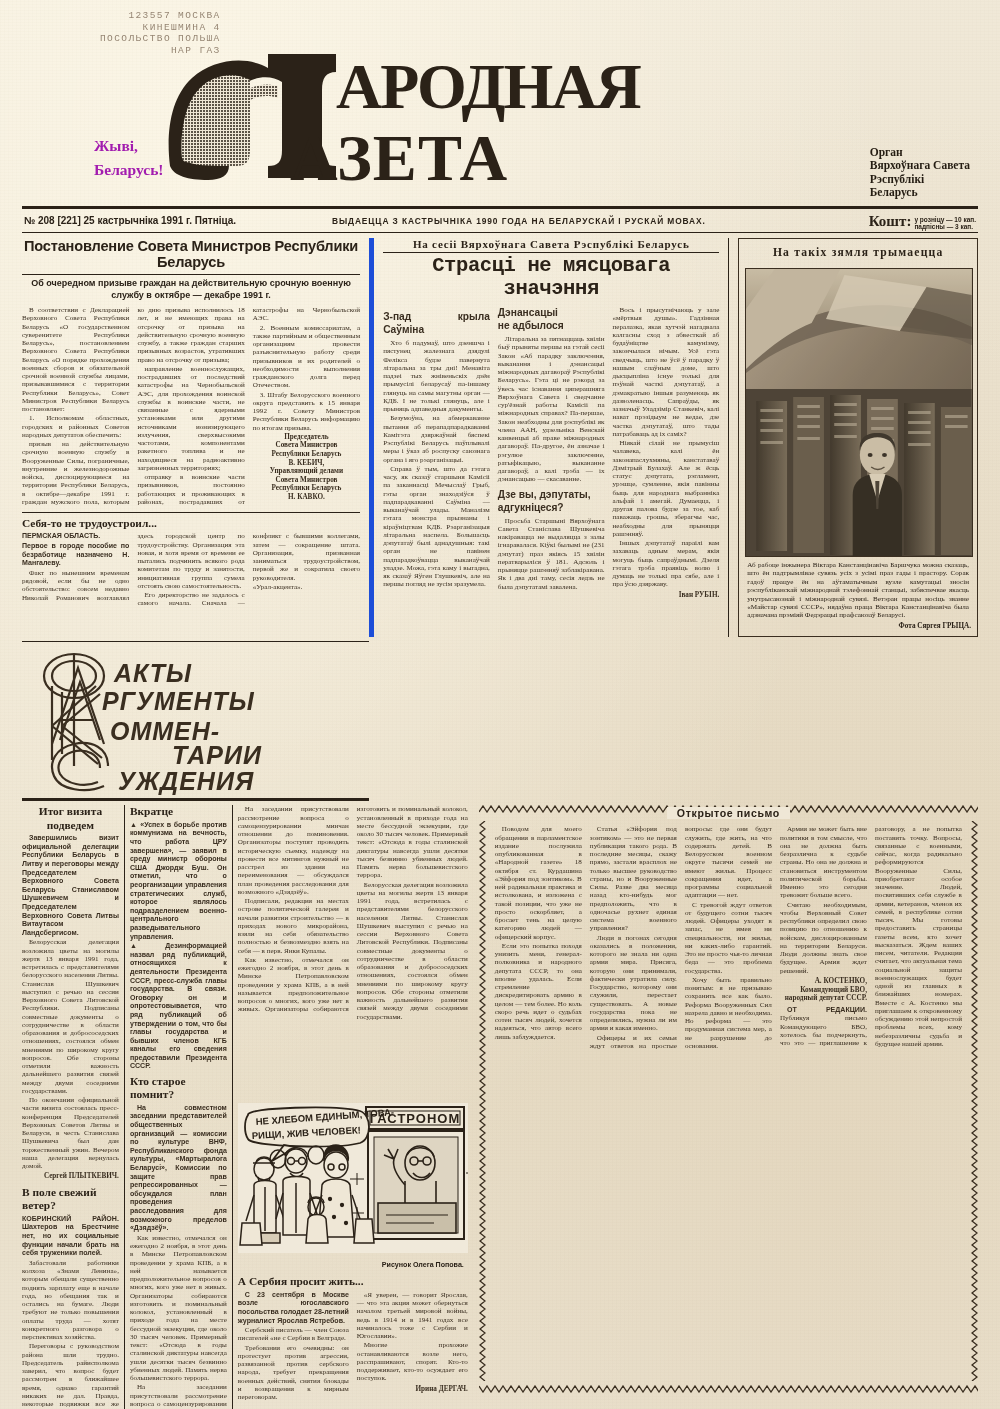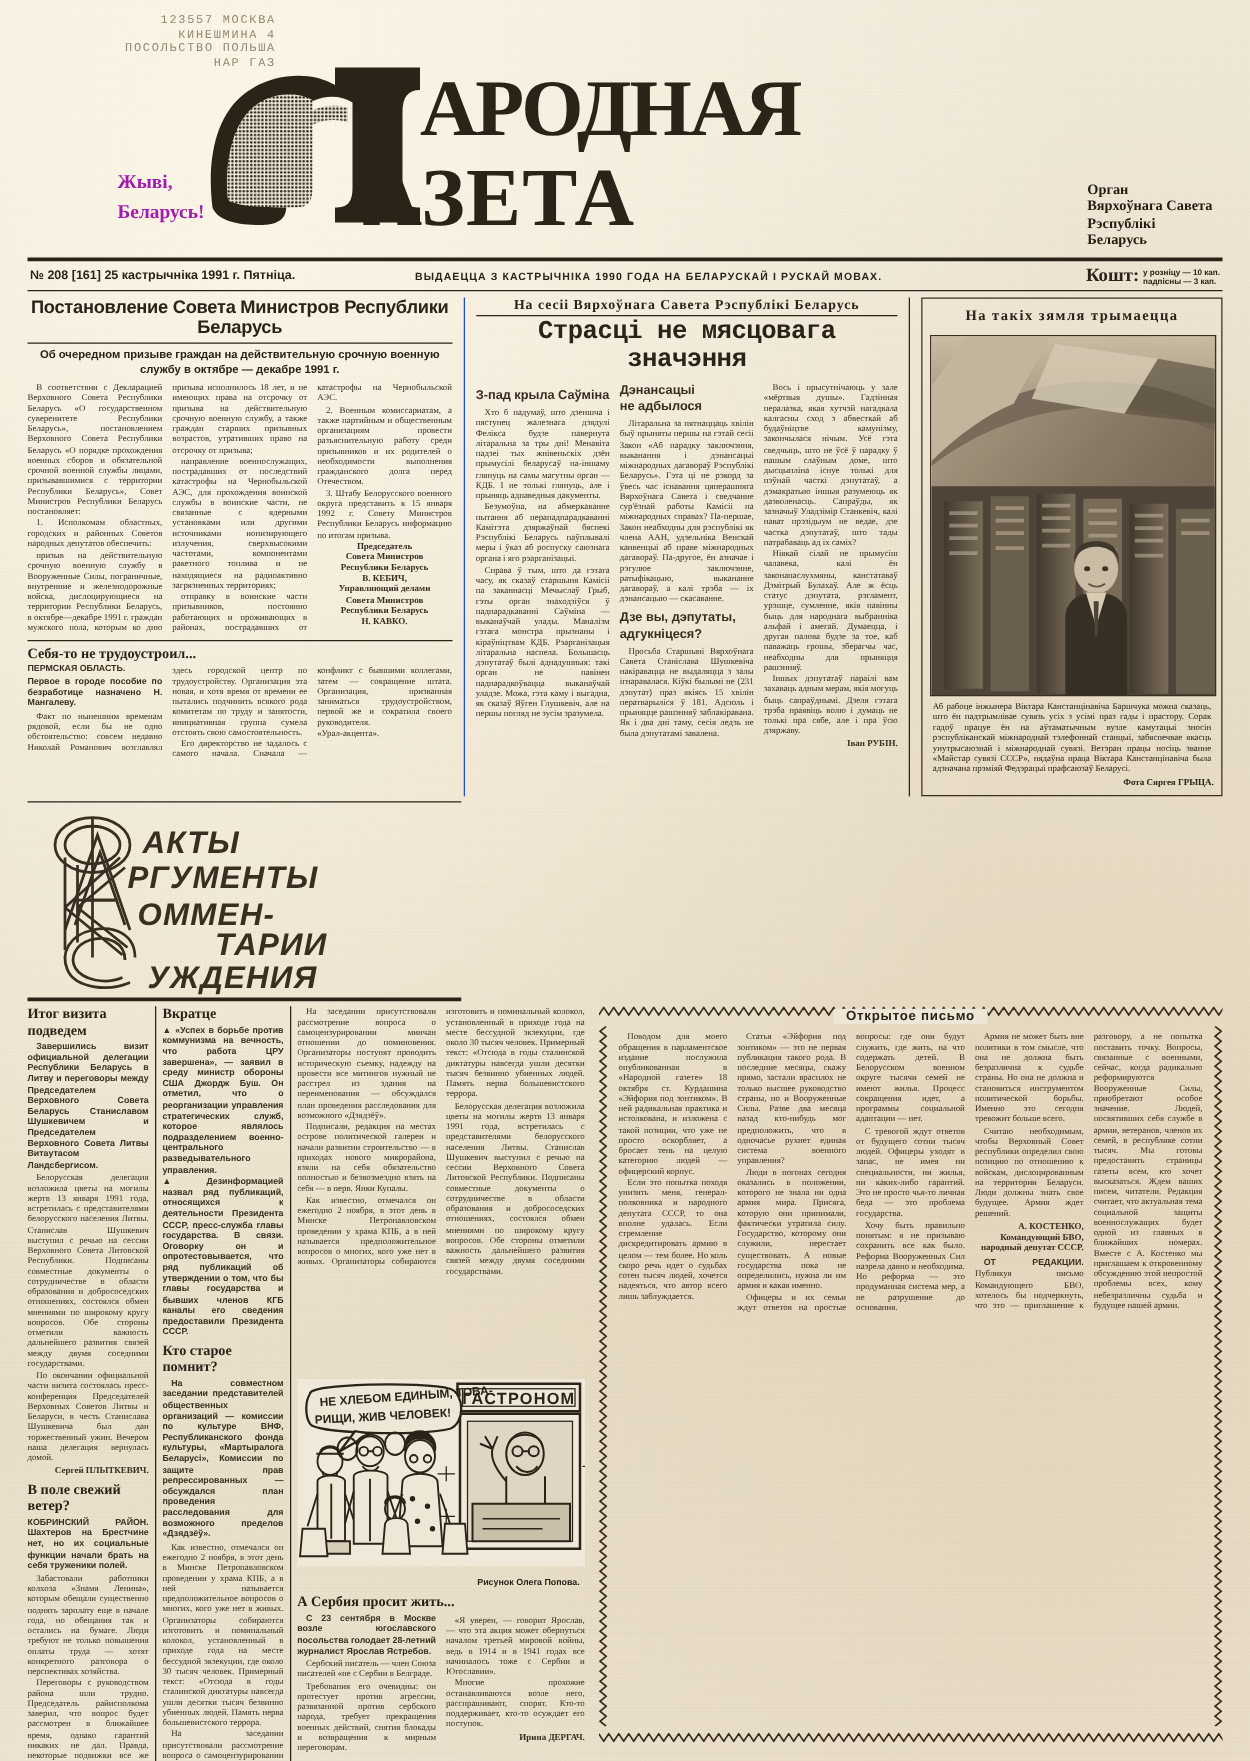--- a/index.html
+++ b/index.html
@@ -56,21 +56,21 @@
     -webkit-hyphens:auto;hyphens:auto;color:#3a2e20;}
   .col p{margin:0 0 1px 0;text-indent:7px;}
   .col p.noind{text-indent:0;}
   .sig{text-align:right;font-weight:bold;font-size:7.2px;line-height:8.6px;margin-top:2px;}
   .sigc{text-align:center;font-weight:bold;font-size:7.2px;line-height:8.6px;}
   .lead{font-family:"Liberation Sans",sans-serif;font-weight:bold;font-size:7.05px;line-height:8.6px;}
 
   
   .top{display:flex;gap:0;margin-top:5px;}
   .t1{width:347px;padding-right:9px;}
-  .t2{width:345px;padding:0 9px;border-left:1px solid #1d4ed8;border-right:1px solid #2b2218;}
+  .t2{width:345px;padding:0 9px;border-left:5px solid #1d4ed8;border-right:1px solid #2b2218;}
   .t3{width:246px;padding-left:9px;}
 
   .hl-1{font-family:"Liberation Sans",sans-serif;font-weight:bold;font-size:14.6px;
     text-align:center;letter-spacing:-.2px;padding-bottom:4px;}
   .sub-1{font-family:"Liberation Sans",sans-serif;font-weight:bold;font-size:9px;
     line-height:11.5px;text-align:center;padding:3px 4px 5px;}
   .kicker{font-weight:bold;font-size:11px;text-align:center;letter-spacing:.8px;padding-bottom:2px;}
   .hl-2{font-family:Liberation Mono, monospace;font-weight:bold;font-size:20.5px;
     text-align:center;letter-spacing:-.4px;padding:1px 0 6px;}
 
@@ -170,21 +170,21 @@
     </div>
 
     <div class="organ" style="white-space:pre-line;">Орган
 Вярхоўнага Савета
 Рэспублікі
 Беларусь</div>
   </div>
 
   <div class="rule-thick"></div>
   <div class="infobar">
-    <div class="issue">№ 208 [161] 25 кастрычніка 1991 г. Пятніца.</div>
+    <div class="issue">№ 208 [221] 25 кастрычніка 1991 г. Пятніца.</div>
     <div class="pubinfo">ВЫДАЕЦЦА З КАСТРЫЧНІКА 1990 ГОДА НА БЕЛАРУСКАЙ  І РУСКАЙ МОВАХ.</div>
     <div class="price">
       <span class="lbl">Кошт:</span>
       <span class="sm">
         <span style="display:block">у розніцу — 10 кап.</span>
         <span style="display:block">падпісны — 3 кап.</span>
       </span>
     </div>
   </div>
   <div class="rule-thin"></div>
@@ -358,21 +358,21 @@
         <text x="150" y="116" font-size="25" letter-spacing="1">ТАРИИ</text>
         <text x="96" y="142" font-size="25" letter-spacing="1">УЖДЕНИЯ</text>
       </g>
     </svg>
   </div>
   <div class="rule-thick" style="width:347px"></div>
 
   <div class="lower">
 
     <div class="lcol" style="padding-left:0">
-      <div class="h-serif" style="white-space:pre-line;">Итог визита
+      <div class="h-serif" style="white-space:pre-line;text-align:center;">Итог визита
 подведем</div>
       <div class="col">
         <p class="lead">Завершились визит официальной делегации Республики Беларусь в Литву и переговоры между Председателем Верховного Совета Беларусь Станиславом Шушкевичем и Председателем Верховного Совета Литвы Витаутасом Ландсбергисом.</p>
         <p>Белорусская делегация возложила цветы на могилы жертв 13 января 1991 года, встретилась с представителями белорусского населения Литвы. Станислав Шушкевич выступил с речью на сессии Верховного Совета Литовской Республики. Подписаны совместные документы о сотрудничестве в области образования и добрососедских отношениях, состоялся обмен мнениями по широкому кругу вопросов. Обе стороны отметили важность дальнейшего развития связей между двумя соседними государствами.</p>
         <p>По окончании официальной части визита состоялась пресс-конференция Председателей Верховных Советов Литвы и Беларуси, в честь Станислава Шушкевича был дан торжественный ужин. Вечером наша делегация вернулась домой.</p>
         <div class="sig">Сергей ПЛЫТКЕВИЧ.</div>
       </div>
       <div class="h-serif" style="margin-top:5px">В поле свежий ветер?</div>
       <div class="col">
         <p class="lead noind"><span>КОБРИНСКИЙ РАЙОН.</span> <span>Шахтеров на Брестчине нет, но их социальные функции начали брать на себя труженики полей.</span></p>

